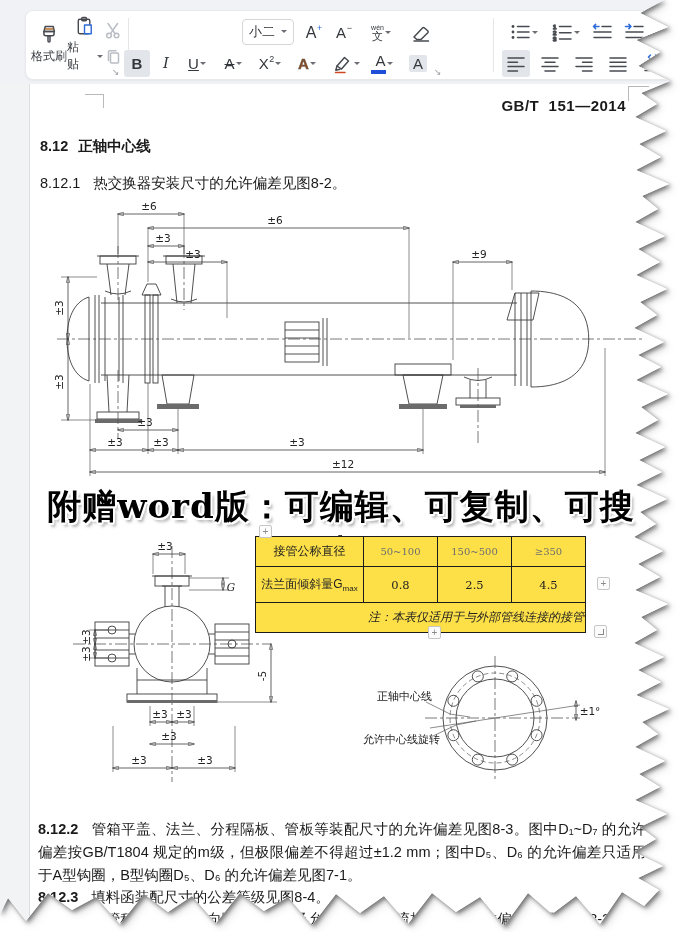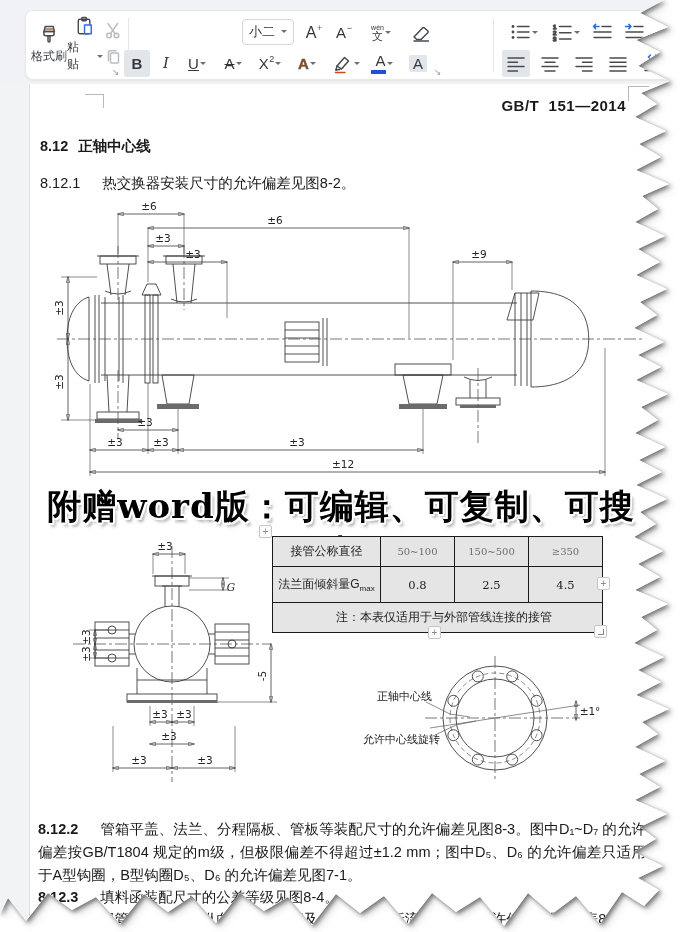--- a/index.html
+++ b/index.html
@@ -39,43 +39,43 @@
 
   
   .left-strip{position:absolute;left:0;top:84px;width:30px;height:848px;background:#f2f3f5;border-right:1px solid #dcdee1;box-sizing:border-box;}
   .page{position:absolute;left:30px;top:84px;width:658px;height:848px;background:#fff;color:#1a1a1a;}
   .abs{position:absolute;}
   .crop{border-color:#b9b9b9 !important;}
   .hdr{position:absolute;right:62px;top:13px;font-weight:700;font-size:15px;white-space:pre;letter-spacing:.5px;}
   .h812{position:absolute;left:10px;top:53px;font-size:14.5px;font-weight:700;}
   .h812 .sp{margin-right:10px;margin-top:26px;}
   .para{position:absolute;font-size:14.5px;line-height:23px;}
-  .pnum{margin-right:22px;font-weight:700;}
+  .pnum{margin-right:13px;font-weight:700;}
   .pnum.reg{font-weight:400;}
   .watermark{position:absolute;left:0;top:400px;width:622px;text-align:center;font-size:34px;font-weight:700;letter-spacing:1px;color:#000000;font-family:"DejaVu Serif","Liberation Serif",serif;
     text-shadow:-2px 0 0 #fff,2px 0 0 #fff,0 -2px 0 #fff,0 2px 0 #fff,-1.5px -1.5px 0 #fff,1.5px -1.5px 0 #fff,-1.5px 1.5px 0 #fff,1.5px 1.5px 0 #fff,3px 4px 3px rgba(110,110,110,.55);}
   .figcap{position:absolute;left:0;top:710px;width:620px;text-align:center;font-size:14.5px;font-weight:700;white-space:pre;}
   
   .tech line,.tech path,.tech rect,.tech circle,.tech polyline{stroke:#3c3c3c;fill:none;stroke-width:0.9;}
   .tech .cdash{stroke-dasharray:12 3 3 3;stroke-width:0.8;stroke:#555;}
   .tech .dim{stroke-width:0.8;}
   .tech .thin{stroke-width:0.7;stroke:#5a5a5a;}
   .tech .fillb{fill:#6b6b6b;stroke:none;}
   .tech text{font-family:"DejaVu Sans",sans-serif;font-size:10.5px;fill:#222;stroke:none;text-anchor:middle;}
   .tech text.it{font-style:italic;font-family:"DejaVu Serif",serif;}
   .tech text.lbl{font-size:11px;text-anchor:start;}
   
-  .dtable{position:absolute;left:242px;top:452px;border-collapse:collapse;table-layout:fixed;background:#e5e5e5;}
+  .dtable{position:absolute;left:225px;top:452px;border-collapse:collapse;table-layout:fixed;background:#fde047;}
   .dtable td{border:1px solid #1b1b1b;text-align:center;vertical-align:middle;overflow:hidden;}
   .dtable{border:1.5px solid #1b1b1b;}
   .dtable .th1{font-size:12px;color:#222;}
   .dtable .thn{font-size:10px;color:#6e6e6e;font-family:"DejaVu Serif",serif;}
   .dtable .rl{font-size:12px;color:#222;}
   .dtable .val{font-size:11.5px;color:#222;font-family:"DejaVu Serif",serif;}
-  .dtable .note{font-size:12px;text-align:center;padding-left:14px;color:#222;}
+  .dtable .note{font-size:12px;text-align:right;padding-left:14px;color:#222;font-style:italic;}
   .handle{position:absolute;width:13px;height:13px;background:#fbfbfb;border:1px solid #c6c6c6;border-radius:2px;color:#8a8a8a;font-size:10px;line-height:11px;text-align:center;box-sizing:border-box;}
   .h-move{background:#fcfcfc;}
   .h-resize span{position:absolute;right:2px;bottom:2px;width:5px;height:5px;border-right:1px solid #8a8a8a;border-bottom:1px solid #8a8a8a;}
 </style>
 </head>
 <body>
 
 <div class="tear-wrap">
 <div class="sheet">
 

